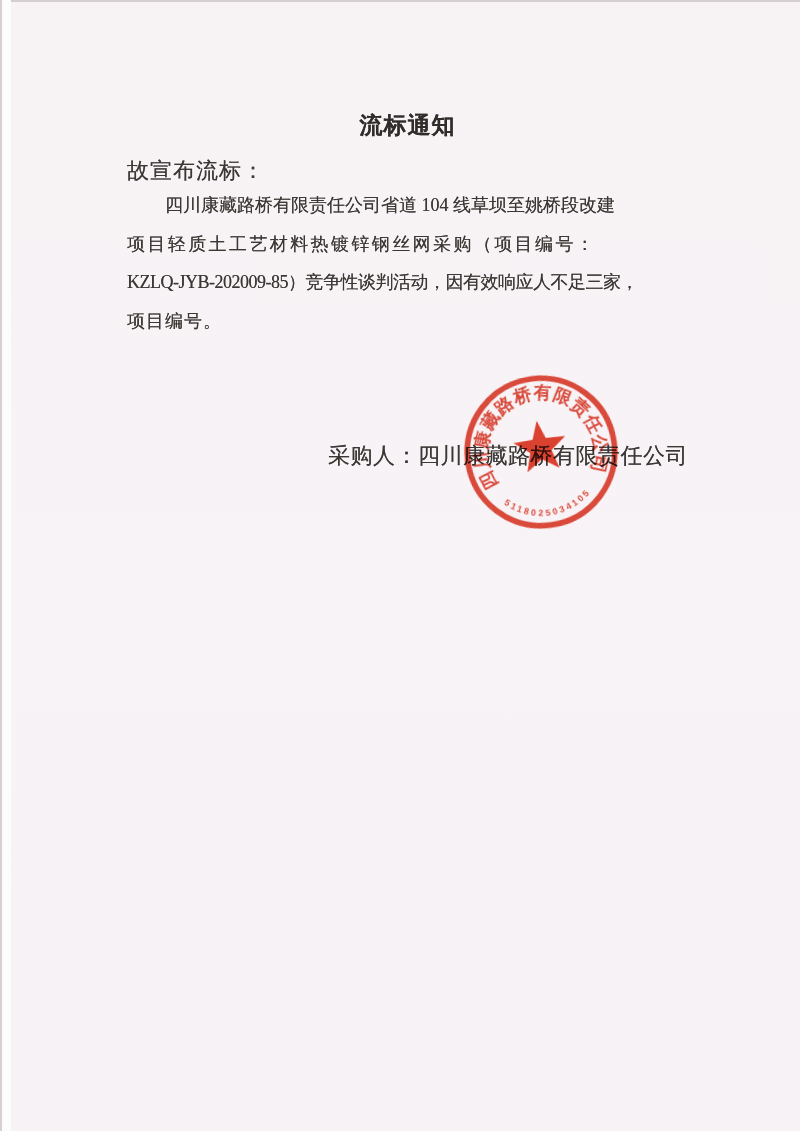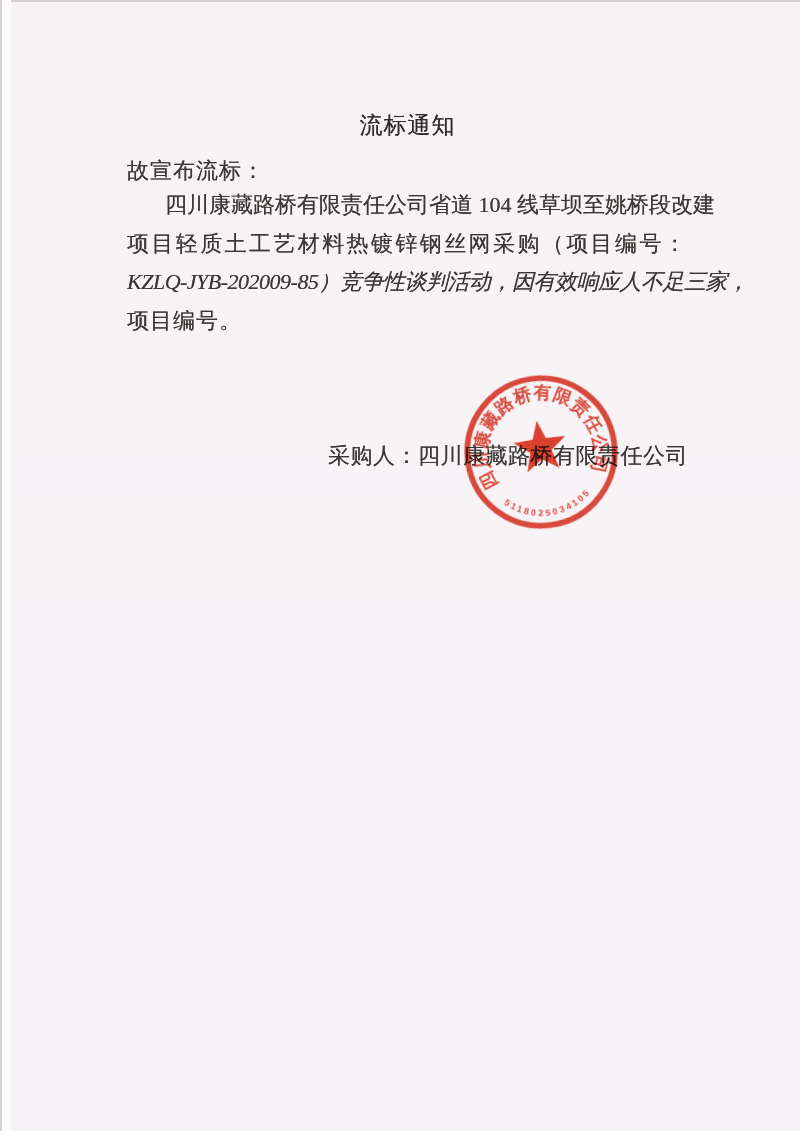--- a/index.html
+++ b/index.html
@@ -35,48 +35,48 @@
     height: 100%;
   }
   .doc-title {
     position: absolute;
     top: 110px;
     left: 0;
     width: 100%;
     margin: 0;
     text-align: center;
     font-size: 23px;
-    font-weight: normal;
+    font-weight: bold;
     letter-spacing: 1px;
     color: #2f2c2a;
     text-shadow: 0 0 .6px rgba(47,44,42,.8);
   }
   .salutation {
     position: absolute;
     top: 156px;
     left: 0;
     font-size: 22px;
     letter-spacing: 1px;
     text-shadow: 0 0 .6px rgba(58,55,52,.75);
   }
   .paragraph {
     position: absolute;
     top: 186px;
     left: 0;
     width: 561px;
   }
   .para-line {
     line-height: 38.5px;
-    font-size: 22px;
+    font-size: 18px;
     white-space: nowrap;
     text-shadow: 0 0 .6px rgba(58,55,52,.75);
   }
   .para-line.l0 { text-indent: 38px; letter-spacing: 0; }
   .para-line.l1 { letter-spacing: 2.4px; }
-  .para-line.l2 { letter-spacing: -0.5px; font-style: italic; }
+  .para-line.l2 { letter-spacing: -0.5px; }
   .para-line.l3 { letter-spacing: 1px; }
   .sig-buyer {
     position: absolute;
     top: 441px;
     right: 0;
     font-size: 22px;
     letter-spacing: .5px;
     white-space: nowrap;
     text-shadow: 0 0 .6px rgba(58,55,52,.75);
   }

